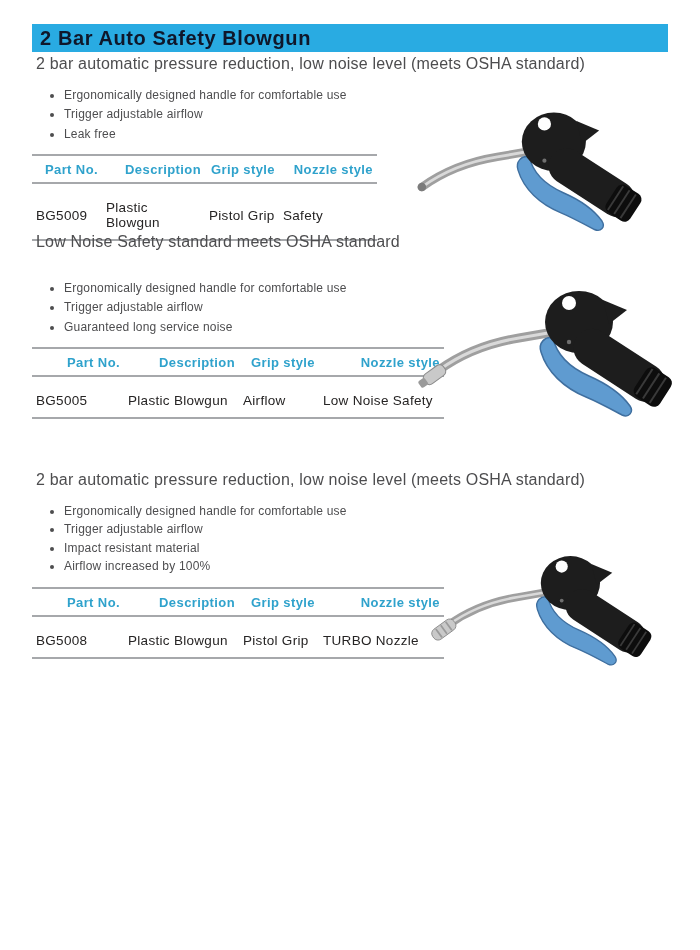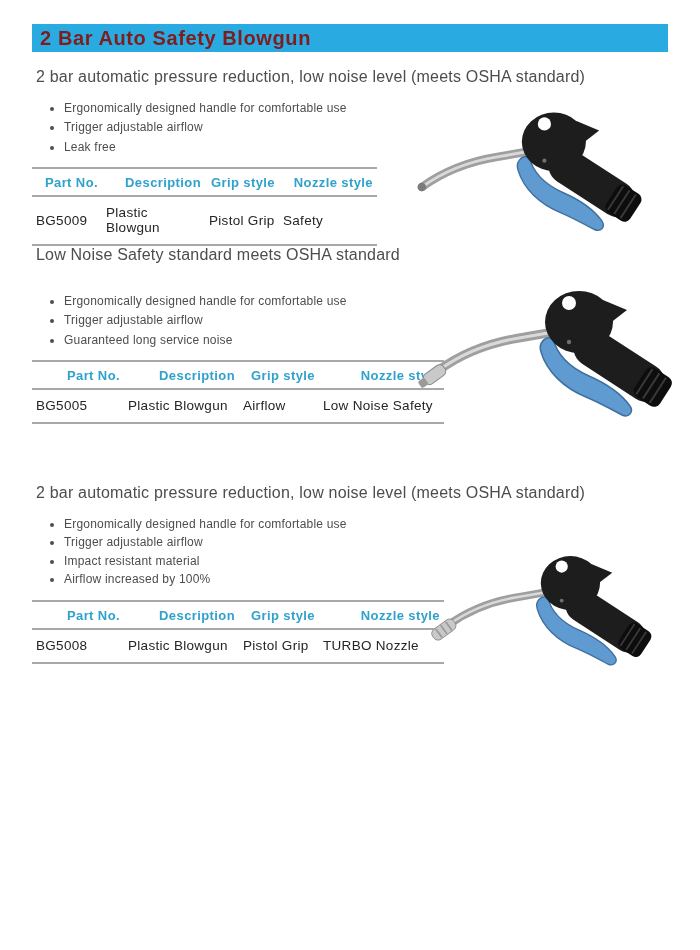--- a/index.html
+++ b/index.html
@@ -4,46 +4,46 @@
 <style>
   html,body{margin:0;padding:0;background:#ffffff;}
   #page{
     position:relative;width:700px;height:950px;background:#ffffff;overflow:hidden;
     font-family:"Liberation Sans","DejaVu Sans",sans-serif;
   }
   .section{position:absolute;left:32px;width:636px;}
   #s1{top:24px;} #s2{top:230px;} #s3{top:468px;}
 
   .bar{
-    height:28px;background:#29abe2;color:#7f1d1d;
+    height:28px;background:#29abe2;color:#0f172a;
     font-size:20px;font-weight:bold;line-height:28px;
     padding-left:8px;letter-spacing:0.6px;box-sizing:border-box;
   }
   .subtitle{
-    margin-top:16px;font-size:16px;color:#4d4d4f;letter-spacing:0.2px;padding-left:4px;
+    margin-top:3px;font-size:16px;color:#4d4d4f;letter-spacing:0.2px;padding-left:4px;
   }
   ul.bullets{
     margin:15px 0 0 0;padding-left:32px;color:#4d4d4f;font-size:12px;letter-spacing:0.2px;
   }
   ul.bullets li{margin-bottom:5px;line-height:1.2;}
   #s2 ul.bullets{margin-top:30px;max-width:300px;}
   #s3 ul.bullets li{margin-bottom:4px;}
 
   table.spec{
     border-collapse:collapse;margin-top:13px;table-layout:fixed;
   }
   #s1 table.spec{width:345px;}
   #s2 table.spec, #s3 table.spec{width:412px;}
   table.spec{border-top:2px solid #a6a8ab;}
   table.spec th{
     color:#2fa2cc;font-size:13px;font-weight:bold;text-align:right;
     padding:6px 4px 5px 4px;border-bottom:2px solid #a6a8ab;letter-spacing:0.4px;
   }
   table.spec td{
-    color:#262424;font-size:13.5px;padding:8px 4px 9px 4px;
+    color:#262424;font-size:13.5px;padding:16px 4px 9px 4px;
     border-bottom:2px solid #a6a8ab;letter-spacing:0.3px;
   }
 
   .product-img{position:absolute;}
   #s1 .product-img{left:366px;top:82px;width:274px;height:132px;}
   #s2 .product-img{left:386px;top:54px;width:282px;height:140px;}
   #s3 .product-img{left:378px;top:82px;width:286px;height:122px;}
   .defs-holder{position:absolute;width:0;height:0;overflow:hidden;}
 </style>
 </head>

